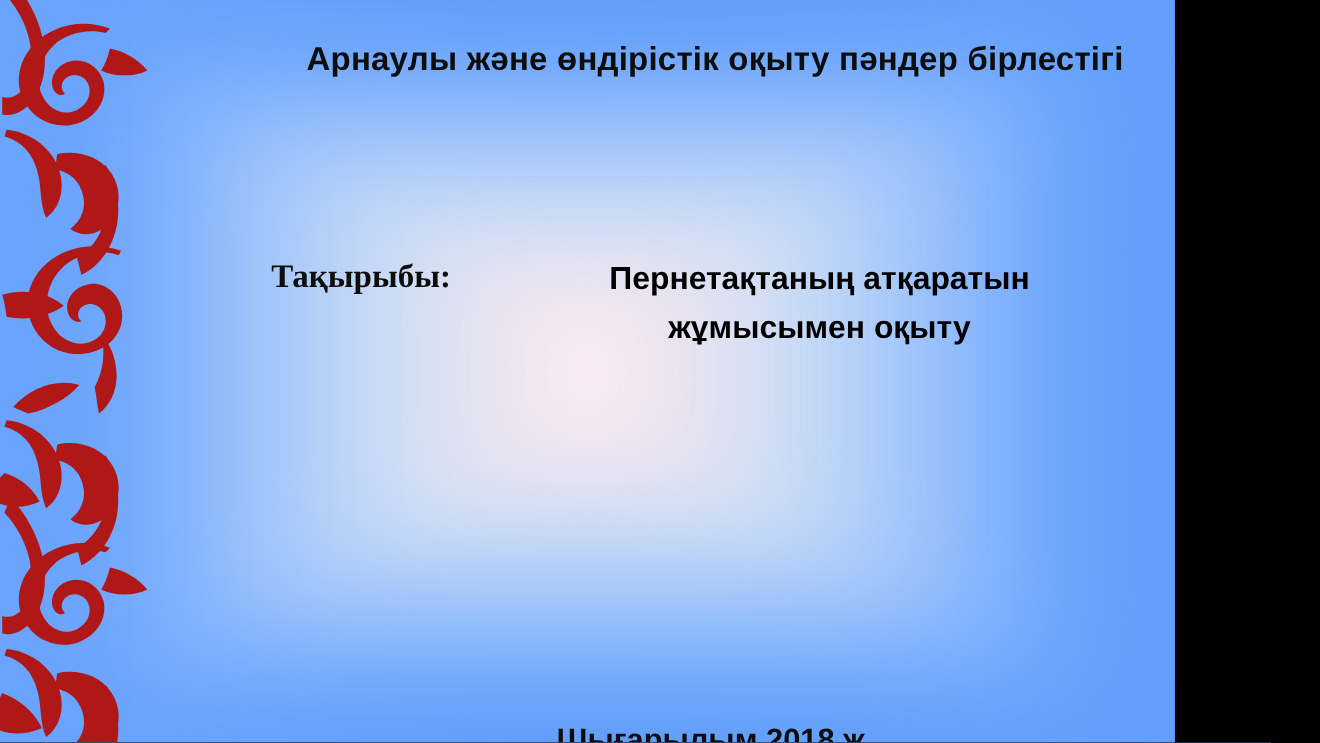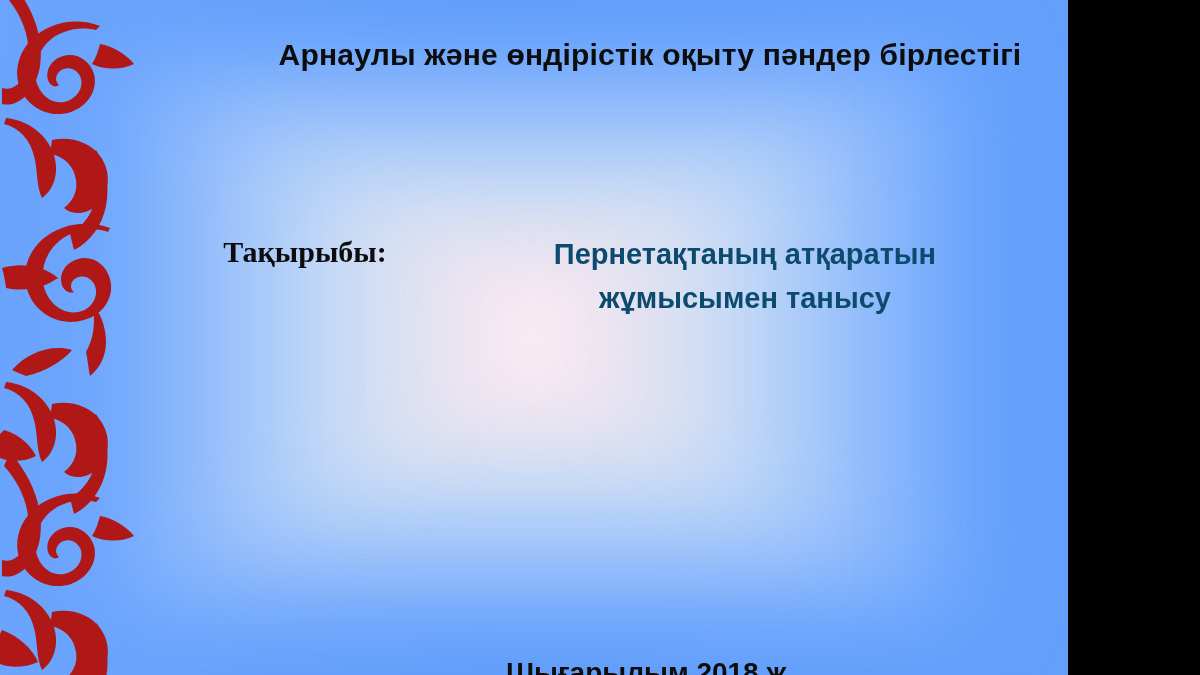--- a/index.html
+++ b/index.html
@@ -98,30 +98,30 @@
     align-items: flex-start;
     justify-content: flex-start;
   }
   .topic-label {
     font-family: "Liberation Serif", serif;
     font-size: 30px;
     font-weight: bold;
     color: #0d0d0d;
     width: 260px;
     flex: 0 0 260px;
-    text-align: center;
+    text-align: right;
     padding-left: 50px;
     box-sizing: border-box;
     line-height: 40px;
   }
   .topic-text {
     flex: 1 1 auto;
     font-size: 29px;
     font-weight: bold;
-    color: #0c4a6e;
+    color: #000000;
     line-height: 44px;
     text-align: center;
     padding-right: 70px;
   }
   .topic-text .line2 {
     display: block;
   }
 
   .footer-line {
     position: absolute;
@@ -178,19 +178,19 @@
       <path d="M2,630 C18,636 32,648 38,662 C24,668 10,668 0,664 L0,634 Z"></path>
     </g>
   </svg>
 
   <div class="slide-title">Арнаулы және өндірістік оқыту пәндер  бірлестігі</div>
 
   <div class="topic-block">
     <div class="topic-label">Тақырыбы:</div>
     <div class="topic-text">
       <span>Пернетақтаның атқаратын</span>
-      <span class="line2">жұмысымен танысу</span>
+      <span class="line2">жұмысымен оқыту</span>
     </div>
   </div>
 
   <div class="footer-line">Шығарылым 2018 ж.</div>
 
 </div>
 
 </body></html>

